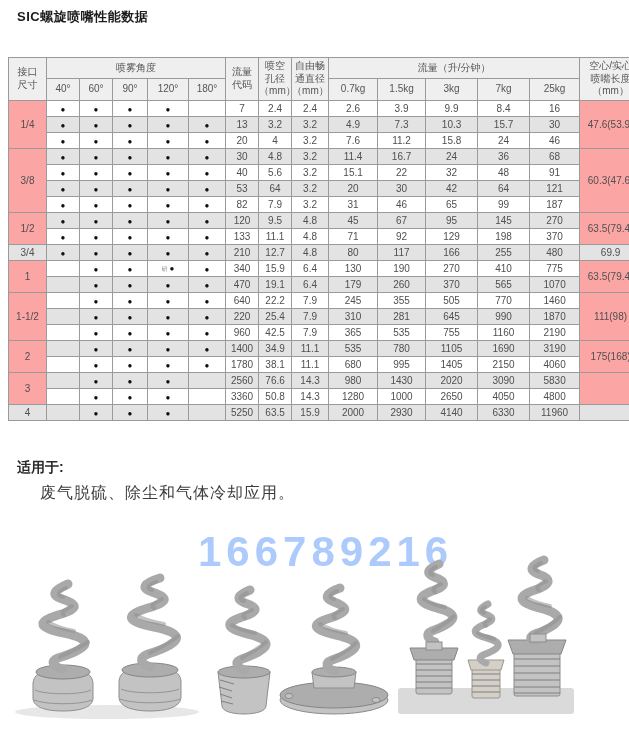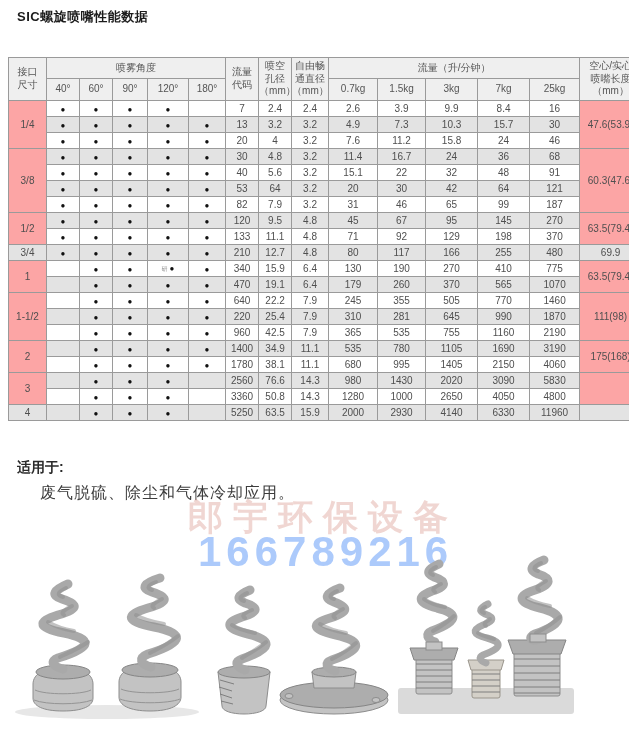--- a/index.html
+++ b/index.html
@@ -414,21 +414,20 @@
           <td>6330</td>
           <td>11960</td>
           <td rowspan="1"></td>
         </tr>
       </tbody>
   </table>
 
   <div class="apps-label">适用于:</div>
   <div class="apps-text">废气脱硫、除尘和气体冷却应用。</div>
 
-  <div class="wm-line1">郎宇环保设备</div>
   <div class="wm-line2">166789216</div>
 
   <svg class="photo" style="left:12px;top:570px;" width="195" height="150">
     <ellipse class="shadow" cx="95" cy="142" rx="92" ry="7"></ellipse>
 
     <g>
       <path class="metal" d="M30,102 C24,104 21,109 21,114 L21,128 C21,136 31,141 51,141 C71,141 81,136 81,128 L81,114 C81,109 78,104 72,102 Z"></path>
       <ellipse class="metal-dark" cx="51" cy="102" rx="27" ry="7"></ellipse>
       <path class="ridge" d="M23,120 C33,125 69,125 79,120"></path>
       <path class="ridge" d="M22,130 C34,135 68,135 80,130"></path>

